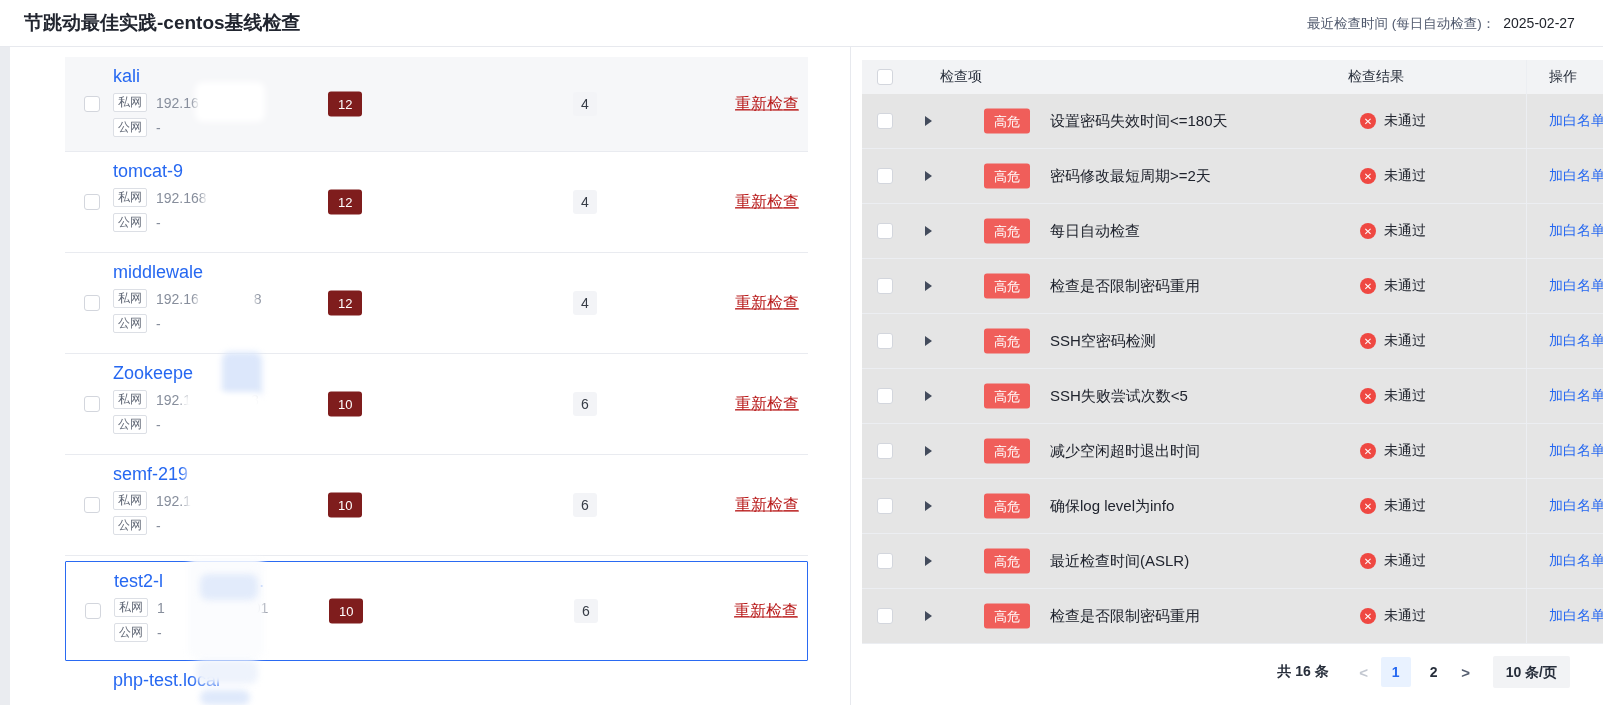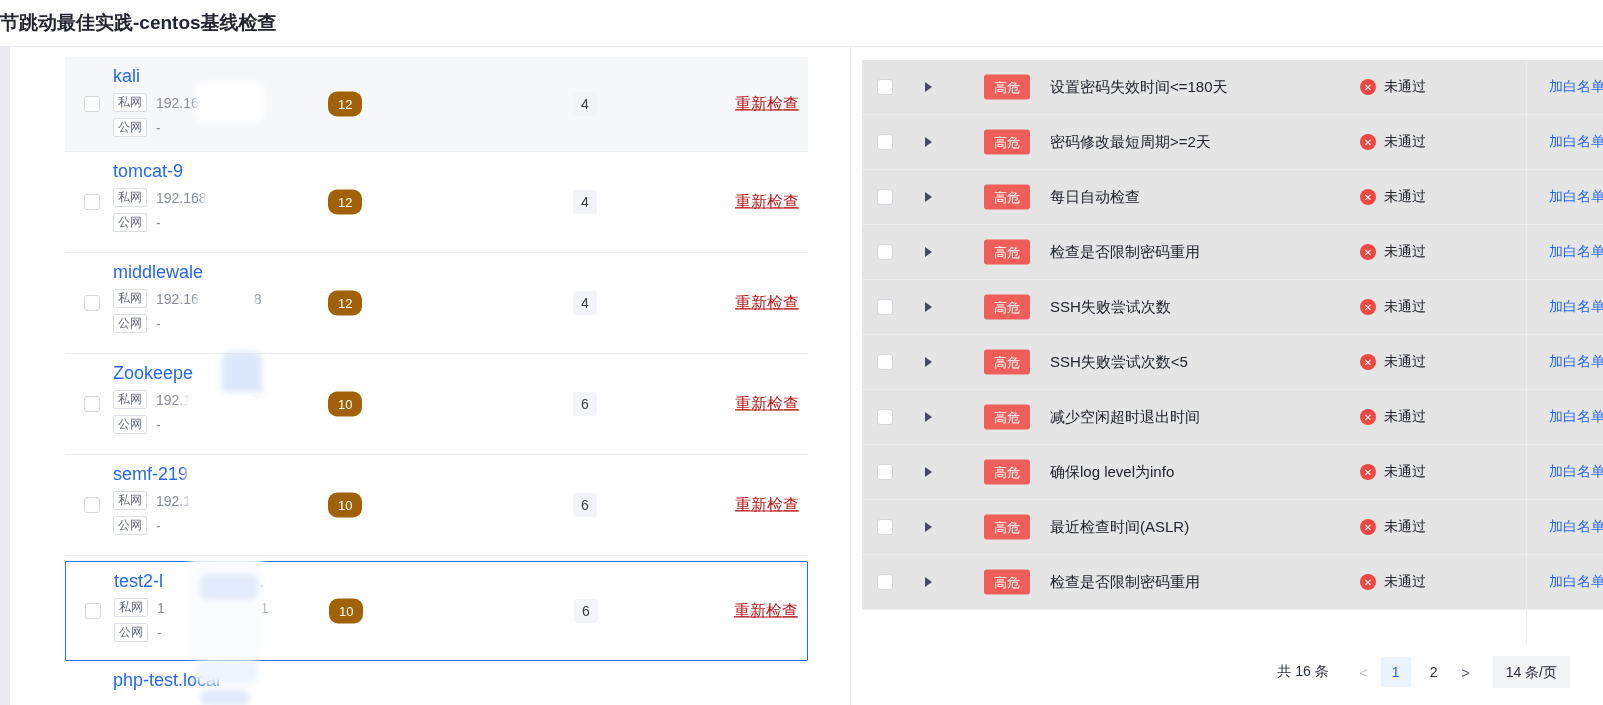--- a/index.html
+++ b/index.html
@@ -6,21 +6,21 @@
   html,body { width:1603px; height:705px; }
   body {
     position: relative;
     overflow: hidden;
     background: #ffffff;
     font-family: "Liberation Sans", "DejaVu Sans", sans-serif;
     color: #1d2129;
   }
   
   .top-header { position:absolute; left:0; top:0; right:0; height:47px; background:#fff; border-bottom:1px solid #e7e9ee; z-index:3; }
-  .page-title { position:absolute; left:0; top:10px; font-size:19px; font-weight:600; color:#21252f; white-space:nowrap; }
+  .page-title { position:absolute; left:0; top:10px; font-size:19px; font-weight:600; color:#21252f; white-space:nowrap;padding-left:24px; }
   .last-check { position:absolute; left:1307px; top:15px; font-size:13.5px; color:#515a6e; white-space:nowrap; }
   .last-check .date { color:#1d2129; margin-left:8px; font-size:14px; }
   .left-strip { position:absolute; left:0; top:47px; width:10px; bottom:0; background:#eaecf0; }
   .panel-divider { position:absolute; left:850px; top:47px; width:1px; bottom:0; background:#e7e9ee; }
 
   
   .server-list { position:absolute; left:65px; top:57px; width:743px; z-index:1; }
   .srow { position:relative; height:101px; border-bottom:1px solid #e9ebf0; background:#fff; }
   .srow.variant-highlight { height:95px; background:#f6f7f9; }
   .srow.variant-selected { margin-top:5px; height:100px; border:1px solid #2a6af2; border-radius:1px; }
@@ -32,21 +32,21 @@
   .name-spacer { display:inline-block; width:0; }
   .idx-5 .name-spacer { width:86px; }
   .s-line { margin-top:6px; display:flex; align-items:center; font-size:14px; color:#878e9c; white-space:nowrap; }
   .s-tag { display:inline-block; font-size:12px; color:#646b79; border:1px solid #dcdfe5; border-radius:2px;
            padding:0 4px; line-height:17px; margin-right:9px; background:#fff; }
   .ip-spacer { display:inline-block; width:0; }
   .idx-2 .ip-spacer { width:55px; }
   .idx-3 .ip-spacer { width:60px; }
   .idx-5 .ip-spacer { width:88px; }
   .s-badge { position:absolute; left:263px; top:50%; transform:translateY(-50%); padding:0 10px; height:25px;
-             line-height:25px; background:#a16207; color:#fff; font-size:13px; border-radius:9px; text-align:left; }
+             line-height:25px; background:#7f1d1d; color:#fff; font-size:13px; border-radius:3px; text-align:left; }
   .s-chip { position:absolute; left:508px; top:50%; transform:translateY(-50%); padding:0 8px; height:24px;
             line-height:24px; background:#f3f4f7; color:#363c46; font-size:14px; border-radius:3px; text-align:center; }
   .s-recheck { position:absolute; right:9px; top:50%; transform:translateY(-50%); font-size:16px; color:#b91c1c;
                text-decoration:underline; cursor:pointer; white-space:nowrap; }
 
   
   .blob { position:absolute; border-radius:8px; filter:blur(3px); pointer-events:none; z-index:4; }
 
   
   .check-table { position:absolute; left:862px; top:60px; width:741px; z-index:1; }
@@ -63,35 +63,38 @@
   .ct-item { position:absolute; left:188px; top:50%; transform:translateY(-50%); font-size:15px; color:#20242e; white-space:nowrap; }
   .ct-result { position:absolute; left:498px; top:50%; transform:translateY(-50%); display:flex; align-items:center;
                font-size:14px; color:#20242e; white-space:nowrap; }
   .x-icon { width:16px; height:16px; border-radius:50%; background:#ef4842; color:#fff; font-size:10px; font-weight:bold;
             display:flex; align-items:center; justify-content:center; margin-right:8px; }
   .ct-action { position:absolute; left:687px; top:50%; transform:translateY(-50%); font-size:14px; color:#2668f1;
                white-space:nowrap; cursor:pointer; }
   .action-divider { position:absolute; left:664px; top:0; width:1px; height:584px; background:#eceef2; z-index:2; }
 
   
-  .pagination { position:absolute; right:33px; top:648px; height:48px; display:flex; align-items:center; font-size:14px; color:#272e3b; z-index:2; }
+  .pagination { position:absolute; right:33px; top:648px; height:48px; display:flex; align-items:center; font-size:14px; color:#272e3b; z-index:2;font-weight:bold; }
   .pg-total { margin-right:22px; white-space:nowrap; }
   .pg-arrow { width:26px; text-align:center; font-size:15px; cursor:pointer; }
   .pg-prev { color:#c2c7d0; }
   .pg-next { color:#555e70; }
   .pg-page { width:30px; height:30px; line-height:30px; text-align:center; border-radius:2px; margin:0 4px; cursor:pointer; }
   .pg-page.active { background:#e9f2ff; color:#2668f1; }
   .pg-size { margin-left:14px; height:32px; line-height:32px; padding:0 13px; background:#f2f3f5; border-radius:2px;
              white-space:nowrap; cursor:pointer; }
 </style>
 </head>
 <body>
 
 <div class="top-header">
   <div class="page-title">节跳动最佳实践-centos基线检查</div>
+  <div class="last-check">
+    <span>最近检查时间 (每日自动检查)：</span><span class="date">2025-02-27</span>
+  </div>
 </div>
 <div class="left-strip"></div>
 <div class="panel-divider"></div>
 
 <div class="server-list">
 
     <div class="srow variant-highlight idx-0">
       <span class="s-check"></span>
       <div class="s-info">
         <a class="s-name"><span>kali</span><span class="name-spacer"></span><span></span></a>
@@ -226,20 +229,26 @@
 <div class="blob" style="left:196px;top:292px;width:60px;height:38px;background:#ffffff;"></div>
 <div class="blob" style="left:222px;top:352px;width:40px;height:46px;background:#dce7fb;"></div>
 <div class="blob" style="left:183px;top:392px;width:80px;height:42px;background:#ffffff;"></div>
 <div class="blob" style="left:186px;top:462px;width:76px;height:88px;background:#ffffff;"></div>
 <div class="blob" style="left:188px;top:558px;width:76px;height:100px;background:#fbfcfe;"></div>
 <div class="blob" style="left:200px;top:574px;width:58px;height:26px;background:#e2ebfb;"></div>
 <div class="blob" style="left:196px;top:660px;width:62px;height:24px;background:#eef3fc;"></div>
 <div class="blob" style="left:200px;top:690px;width:50px;height:15px;background:#dfe9fb;"></div>
 
 <div class="check-table">
+  <div class="ct-header">
+    <span class="ct-check"></span>
+    <span class="hcell h-item">检查项</span>
+    <span class="hcell h-result">检查结果</span>
+    <span class="hcell h-action">操作</span>
+  </div>
   <div>
 
       <div class="ct-row idx-0">
         <span class="ct-check"></span>
         <span class="ct-arrow"></span>
         <span class="ct-sev">高危</span>
         <span class="ct-item">设置密码失效时间&lt;=180天</span>
         <span class="ct-result">
           <span class="x-icon">✕</span>
           <span>未通过</span>
@@ -280,21 +289,21 @@
           <span class="x-icon">✕</span>
           <span>未通过</span>
         </span>
         <a class="ct-action">加白名单</a>
       </div>
 
       <div class="ct-row idx-4">
         <span class="ct-check"></span>
         <span class="ct-arrow"></span>
         <span class="ct-sev">高危</span>
-        <span class="ct-item">SSH失败尝试次数</span>
+        <span class="ct-item">SSH空密码检测</span>
         <span class="ct-result">
           <span class="x-icon">✕</span>
           <span>未通过</span>
         </span>
         <a class="ct-action">加白名单</a>
       </div>
 
       <div class="ct-row idx-5">
         <span class="ct-check"></span>
         <span class="ct-arrow"></span>
@@ -357,14 +366,14 @@
     </div>
   <div class="action-divider"></div>
 </div>
 
 <div class="pagination">
   <span class="pg-total">共 16 条</span>
   <span class="pg-arrow pg-prev">&lt;</span>
   <span class="pg-page active">1</span>
   <span class="pg-page">2</span>
   <span class="pg-arrow pg-next">&gt;</span>
-  <span class="pg-size">14 条/页</span>
+  <span class="pg-size">10 条/页</span>
 </div>
 
 </body></html>

